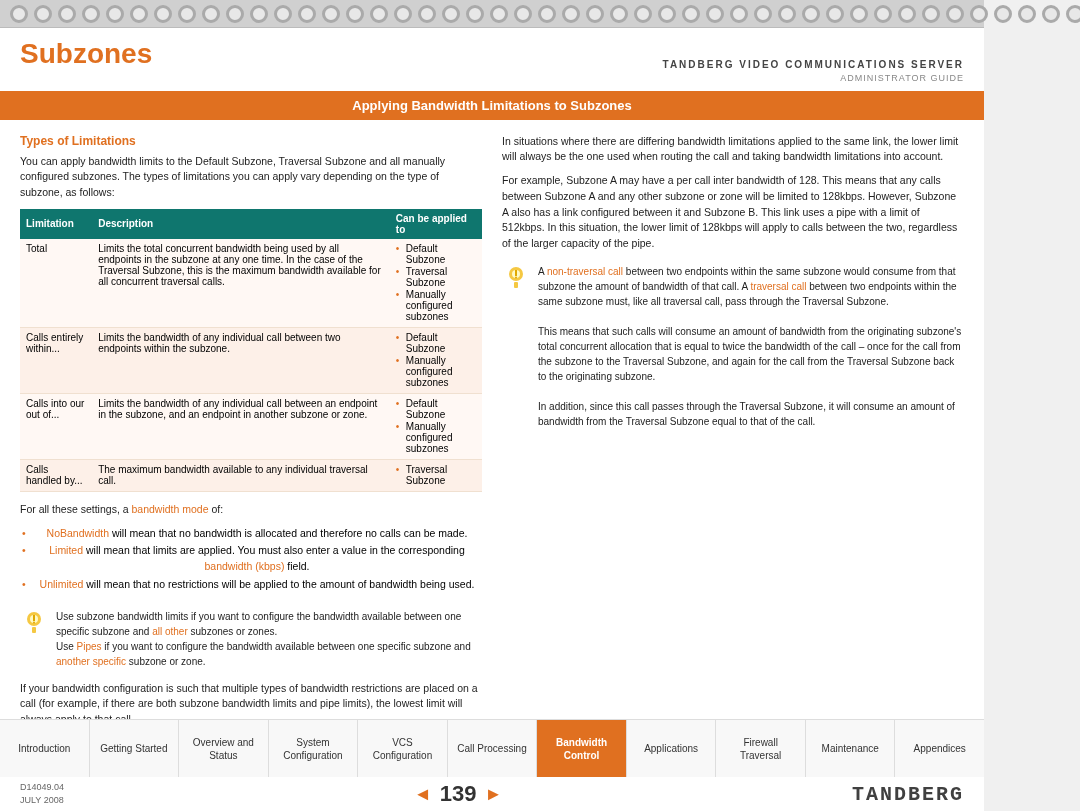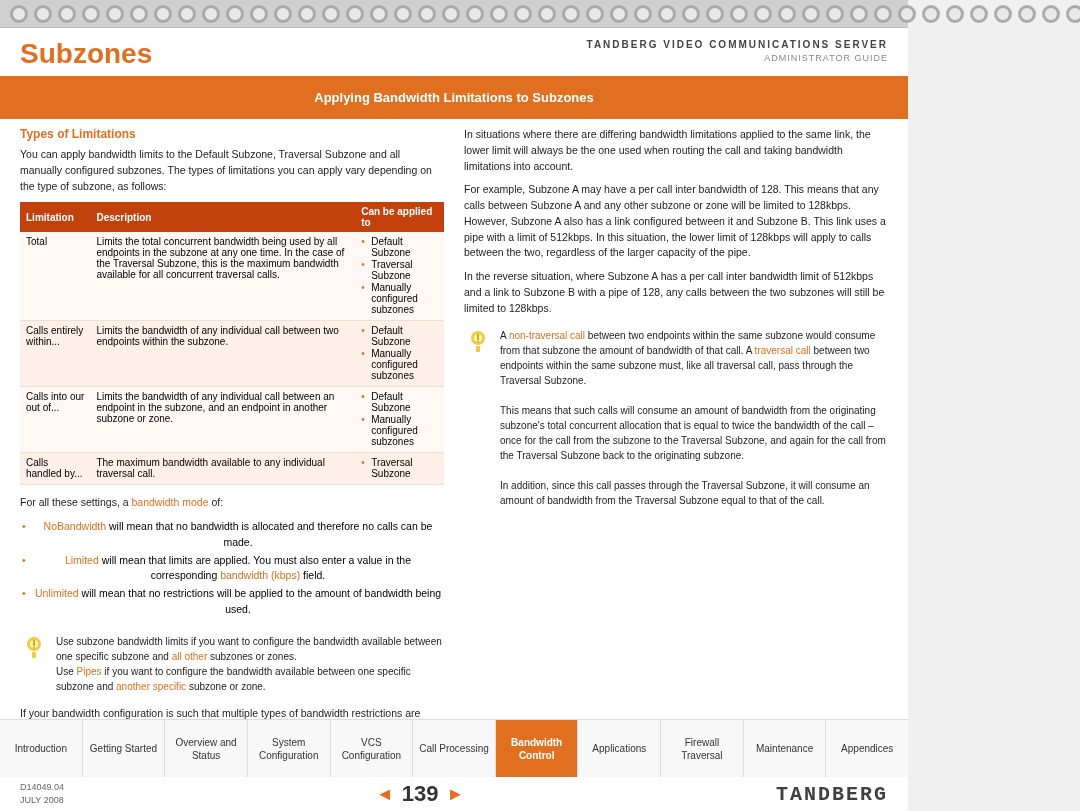--- a/index.html
+++ b/index.html
@@ -6,21 +6,21 @@
     body {
       font-family: Arial, Helvetica, sans-serif;
       font-size: 11px;
       background: #f0f0f0;
       width: 1080px;
       height: 811px;
       overflow: hidden;
       position: relative;
     }
     .page {
-      width: 908px;
+      width: 984px;
       height: 811px;
       background: white;
       display: flex;
       flex-direction: column;
     }
     
     .spiral-bar {
       background: #d0d0d0;
       height: 28px;
       display: flex;
@@ -47,47 +47,48 @@
       flex-shrink: 0;
     }
     .page-title {
       font-size: 28px;
       color: #e07020;
       font-weight: bold;
     }
     .brand-info {
       text-align: right;
       line-height: 1.4;
+      margin-top: 20px;
     }
     .brand-name {
       font-size: 10px;
       color: #444;
       letter-spacing: 2px;
       font-weight: bold;
     }
     .brand-sub {
       font-size: 9px;
       color: #888;
       letter-spacing: 1px;
     }
     
     .banner {
       background: #e07020;
       color: white;
       text-align: center;
-      padding: 14px;
+      padding: 7px;
       font-size: 13px;
       font-weight: bold;
       flex-shrink: 0;
     }
     
     .main-content {
       display: flex;
       flex: 1;
-      padding: 8px 20px;
+      padding: 14px 20px;
       gap: 20px;
       overflow: hidden;
     }
     .left-col {
       flex: 1;
       min-width: 0;
     }
     .right-col {
       flex: 1;
       min-width: 0;
@@ -105,21 +106,21 @@
       margin-bottom: 8px;
     }
     
     .limit-table {
       width: 100%;
       border-collapse: collapse;
       margin-bottom: 10px;
       font-size: 10px;
     }
     .limit-table th {
-      background: #c2410c;
+      background: #0f766e;
       color: white;
       padding: 4px 6px;
       text-align: left;
       font-weight: bold;
     }
     .limit-table td {
       padding: 4px 6px;
       vertical-align: top;
       border-bottom: 1px solid #f0e0d0;
     }
@@ -398,21 +399,20 @@
         </div>
       </div>
 
       <div class="body-text">If your bandwidth configuration is such that multiple types of bandwidth restrictions are placed on a call (for example, if there are both subzone bandwidth limits and pipe limits), the lowest limit will always apply to that call.</div>
     </div>
 
     <div class="right-col">
 
       <div class="body-text">In situations where there are differing bandwidth limitations applied to the same link, the lower limit will always be the one used when routing the call and taking bandwidth limitations into account.</div>
       <div class="body-text">For example, Subzone A may have a per call inter bandwidth of 128.  This means that any calls between Subzone A and any other subzone or zone will be limited to 128kbps. However, Subzone A also has a link configured between it and Subzone B.  This link uses a pipe with a limit of 512kbps. In this situation, the lower limit of 128kbps will apply to calls between the two, regardless of the larger capacity of the pipe.</div>
-      <div class="body-text">In the reverse situation, where Subzone A has a per call inter bandwidth limit of 512kbps and a link to Subzone B with a pipe of 128, any calls between the two subzones will still be limited to 128kbps.</div>
 
       <div class="tip-box">
         <svg class="tip-icon" viewBox="0 0 28 28" xmlns="http://www.w3.org/2000/svg">
           <circle cx="14" cy="10" r="7" fill="#f5c842"></circle>
           <rect x="12" y="18" width="4" height="6" rx="1" fill="#f5c842"></rect>
           <circle cx="14" cy="10" r="4" fill="#fff9c4"></circle>
           <line x1="14" y1="6" x2="14" y2="12" stroke="#e0a800" stroke-width="2"></line>
           <circle cx="14" cy="13.5" r="1" fill="#e0a800"></circle>
         </svg>
         <div class="tip-text">

